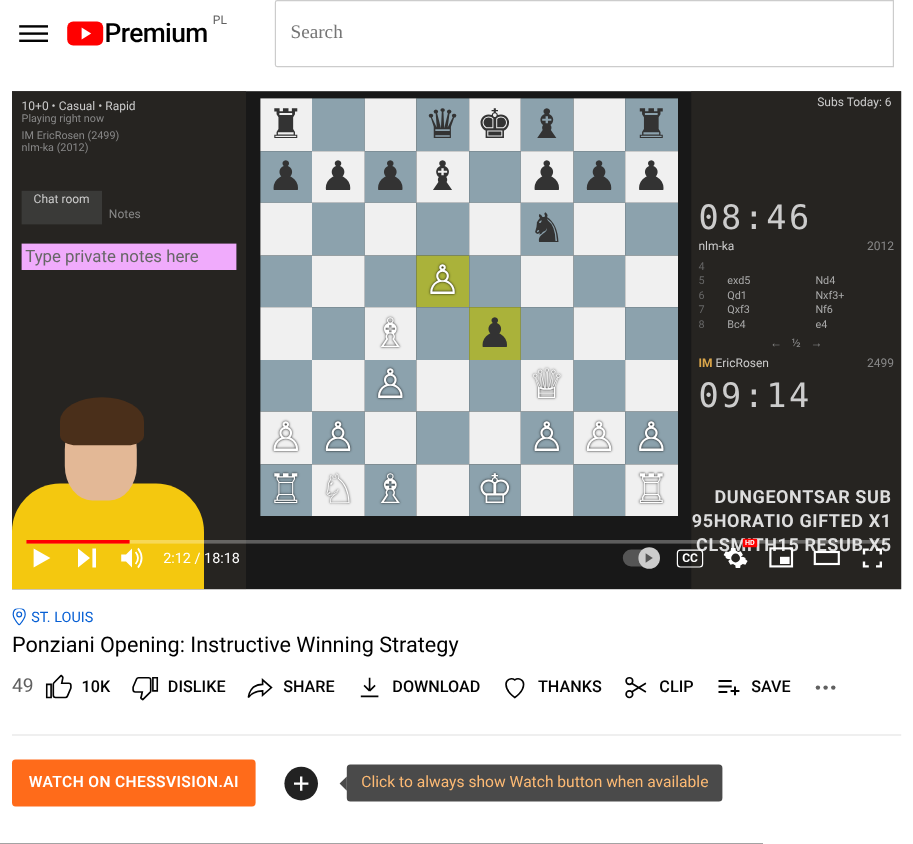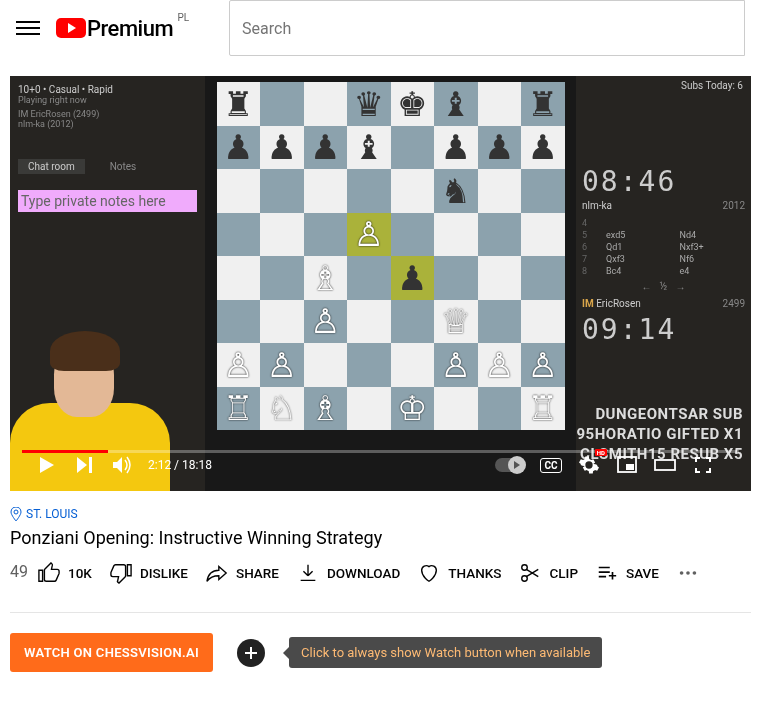--- a/index.html
+++ b/index.html
@@ -8,34 +8,34 @@
 
 .header { height: 56px; display: flex; align-items: center; padding: 0 16px; gap: 16px; }
 .hamburger { width: 24px; height: 24px; display: flex; flex-direction: column; justify-content: space-around; padding: 3px 0; cursor: pointer; }
 .hamburger span { height: 2px; background: #030303; }
 .logo { display: flex; align-items: center; gap: 1px; position: relative; }
 .logo-play { width: 30px; height: 20px; background: #ff0000; border-radius: 5px; display: flex; align-items: center; justify-content: center; }
 .logo-play::after { content: ''; border-left: 8px solid #fff; border-top: 5px solid transparent; border-bottom: 5px solid transparent; margin-left: 2px; }
 .logo-text { font-weight: 500; font-size: 22px; letter-spacing: -0.5px; }
 .logo-cc { position: absolute; top: -4px; right: -16px; font-size: 10px; color: #606060; }
 .search-wrap { flex: 1; margin-left: 40px; }
-.search { width: 100%; height: 56px; border: 1px solid #ccc; border-radius: 2px 0 0 2px; padding: 4px 12px; font-size: 16px; outline: none; }
+.search { width: 100%; height: 56px; border: 1px solid #ccc; border-radius: 2px 0 0 2px; padding: 4px 12px; font-size: 16px; outline: none; font-family: Liberation Serif, serif; }
 
 
 .video-wrap { margin: 20px 10px 0; }
 .video { position: relative; background: #181818; aspect-ratio: 16/9; width: 100%; height: 415px; overflow: hidden; }
 
 
 .stream { position: absolute; inset: 0; display: flex; }
 .stream-left { width: 195px; background: #262421; color: #999; font-size: 10px; padding: 8px; }
 .stream-left .sl-title { color: #ccc; }
 .stream-left .sl-sub { color: #888; font-size: 9px; }
-.tabs { display: flex; gap: 19px; margin-top: 30px; font-size: 10px; }
+.tabs { display: flex; gap: 0; margin-top: 30px; font-size: 10px; }
 .tabs .act { background: #3a3a38; padding: 2px 10px; color: #ccc; }
-.tabs .note { padding: 2px 6px; color: #888; }
+.tabs .note { padding: 2px 6px; color: #888; margin-top: 13px; }
 .notes-input { margin-top: 16px; font-size: 14px; color: #666; background: #f0abfc; padding: 3px; }
 
 .board-wrap { flex: 1; display: flex; align-items: flex-start; justify-content: center; padding-top: 6px; }
 .board { width: 348px; height: 348px; display: grid; grid-template: repeat(8,1fr)/repeat(8,1fr); }
 .sq { display: flex; align-items: center; justify-content: center; font-size: 34px; line-height: 1; }
 .light { background: #f0f0f0; }
 .dark { background: #8ca2ad; }
 .hl { background: #aab23a !important; }
 
 .stream-right { width: 175px; background: #262421; color: #ccc; font-size: 10px; padding: 4px 6px; position: relative; }
@@ -55,21 +55,21 @@
 .sub-notif div { margin-top: 2px; }
 
 .presenter { position: absolute; left: 0; bottom: 0; width: 155px; height: 155px; }
 .presenter .head { position: absolute; left: 44px; bottom: 74px; width: 60px; height: 76px; background: #e3b896; border-radius: 44% 44% 38% 38%; }
 .presenter .hair { position: absolute; left: 40px; bottom: 120px; width: 70px; height: 40px; background: #4a2f1a; border-radius: 50% 50% 20% 20%; }
 .presenter .body { position: absolute; left: 0; bottom: 0; width: 160px; height: 88px; background: #f4c80f; border-radius: 40px 40px 0 0; }
 
 
 .progress { position: absolute; left: 12px; right: 12px; bottom: 38px; height: 3px; background: rgba(255,255,255,.3); }
 .progress-fill { height: 100%; background: #ff0000; width: 12%; }
-.controls { position: absolute; left: 0; right: 12px; bottom: 0; height: 52px; display: flex; align-items: center; padding: 0 24px; color: #fff; gap: 14px; }
+.controls { position: absolute; left: 0; right: 0; bottom: 0; height: 52px; display: flex; align-items: center; padding: 0 12px; color: #fff; gap: 14px; }
 .controls .icon { width: 24px; height: 24px; display: flex; align-items: center; justify-content: center; }
 .controls .time { font-size: 12px; }
 .controls .spacer { flex: 1; }
 .badge-hd { position: absolute; top: -4px; right: -6px; background: #ff0000; font-size: 6px; padding: 0 2px; border-radius: 1px; font-weight: bold; }
 .cc-box { border: 1.5px solid #fff; border-radius: 3px; font-size: 10px; font-weight: bold; padding: 1px 3px; }
 .autoplay { width: 30px; height: 14px; background: #555; border-radius: 7px; position: relative; }
 .autoplay::after { content: ''; position: absolute; right: -1px; top: -2px; width: 18px; height: 18px; background: #ccc; border-radius: 50%; }
 .autoplay::before { content: ''; position: absolute; right: 5px; top: 3px; border-left: 6px solid #555; border-top: 4px solid transparent; border-bottom: 4px solid transparent; z-index: 1; }
 
 

